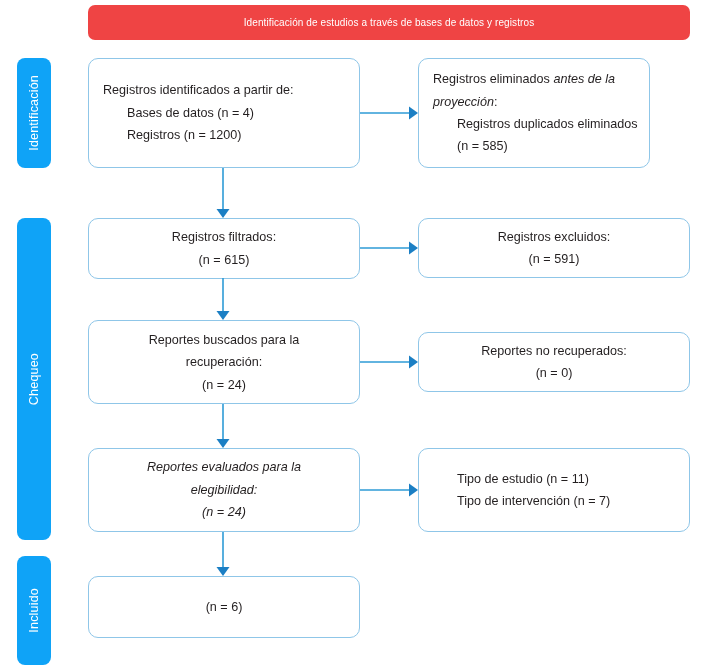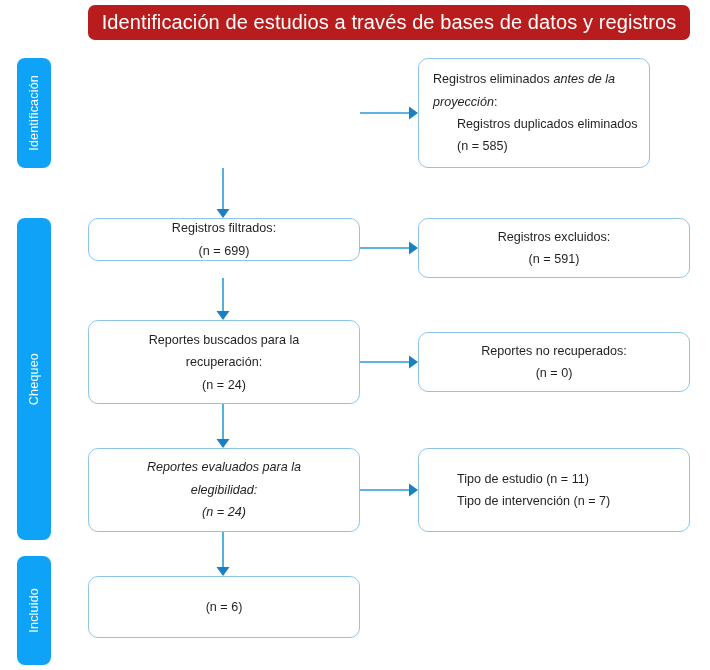--- a/index.html
+++ b/index.html
@@ -19,24 +19,24 @@
     height: 670px;
   }
 
   
   .phase-header {
     position: absolute;
     left: 88px;
     top: 5px;
     width: 602px;
     height: 35px;
-    background: #b91c1c;
+    background: #ef4444;
     border-radius: 7px;
     color: #ffffff;
-    font-size: 20px;
+    font-size: 10px;
     display: flex;
     align-items: center;
     justify-content: center;
     letter-spacing: 0.1px;
     box-sizing: border-box;
     text-align: right;
   }
 
   
   .stage-bar {
@@ -78,21 +78,21 @@
     justify-content: center;
   }
   .flow-box.centered { align-items: center; text-align: center; }
   .flow-box.lefty    { align-items: flex-start; text-align: left; }
   .flow-box .line   { white-space: nowrap; }
   .flow-box .indent { padding-left: 24px; }
   .flow-box .ital   { font-style: italic; }
 
   
   #box-identified { left: 88px; top: 58px;  width: 272px; height: 110px; }
-  #box-screened   { left: 88px; top: 218px; width: 272px; height: 43px;  }
+  #box-screened   { left: 88px; top: 218px; width: 272px; height: 61px;  }
   #box-sought     { left: 88px; top: 320px; width: 272px; height: 84px; justify-content: space-between;  }
   #box-assessed   { left: 88px; top: 448px; width: 272px; height: 84px; font-style: italic;  }
   #box-included   { left: 88px; top: 576px; width: 272px; height: 62px;  }
 
   
   #box-removed    { left: 418px; top: 58px;  width: 232px; height: 110px; }
   #box-excluded   { left: 418px; top: 218px; width: 272px; height: 60px;  }
   #box-notretr    { left: 418px; top: 332px; width: 272px; height: 60px;  }
   #box-repexcl    { left: 418px; top: 448px; width: 272px; height: 84px;  }
 
@@ -119,31 +119,36 @@
   <div class="stage-bar" id="stage-identificacion">
     <span class="stage-label">Identificación</span>
   </div>
   <div class="stage-bar" id="stage-chequeo">
     <span class="stage-label">Chequeo</span>
   </div>
   <div class="stage-bar" id="stage-incluido">
     <span class="stage-label">Incluido</span>
   </div>
 
+  <div class="flow-box lefty" id="box-identified">
+    <span class="line">Registros identificados a partir de:</span>
+    <span class="line indent">Bases de datos (n = 4)</span>
+    <span class="line indent">Registros (n = 1200)</span>
+  </div>
 
   <div class="flow-box lefty" id="box-removed">
     <span class="line"><span>Registros eliminados </span><span class="ital">antes de la</span></span>
     <span class="line"><span class="ital">proyección</span><span>:</span></span>
     <span class="line indent">Registros duplicados eliminados</span>
     <span class="line indent">(n = 585)</span>
   </div>
 
   <div class="flow-box centered" id="box-screened">
     <span class="line">Registros filtrados:</span>
-    <span class="line">(n = 699)</span>
+    <span class="line">(n = 615)</span>
   </div>
 
   <div class="flow-box centered" id="box-excluded">
     <span class="line">Registros excluidos:</span>
     <span class="line">(n = 591)</span>
   </div>
 
   <div class="flow-box centered" id="box-sought">
     <span class="line">Reportes buscados para la</span>
     <span class="line">recuperación:</span>

